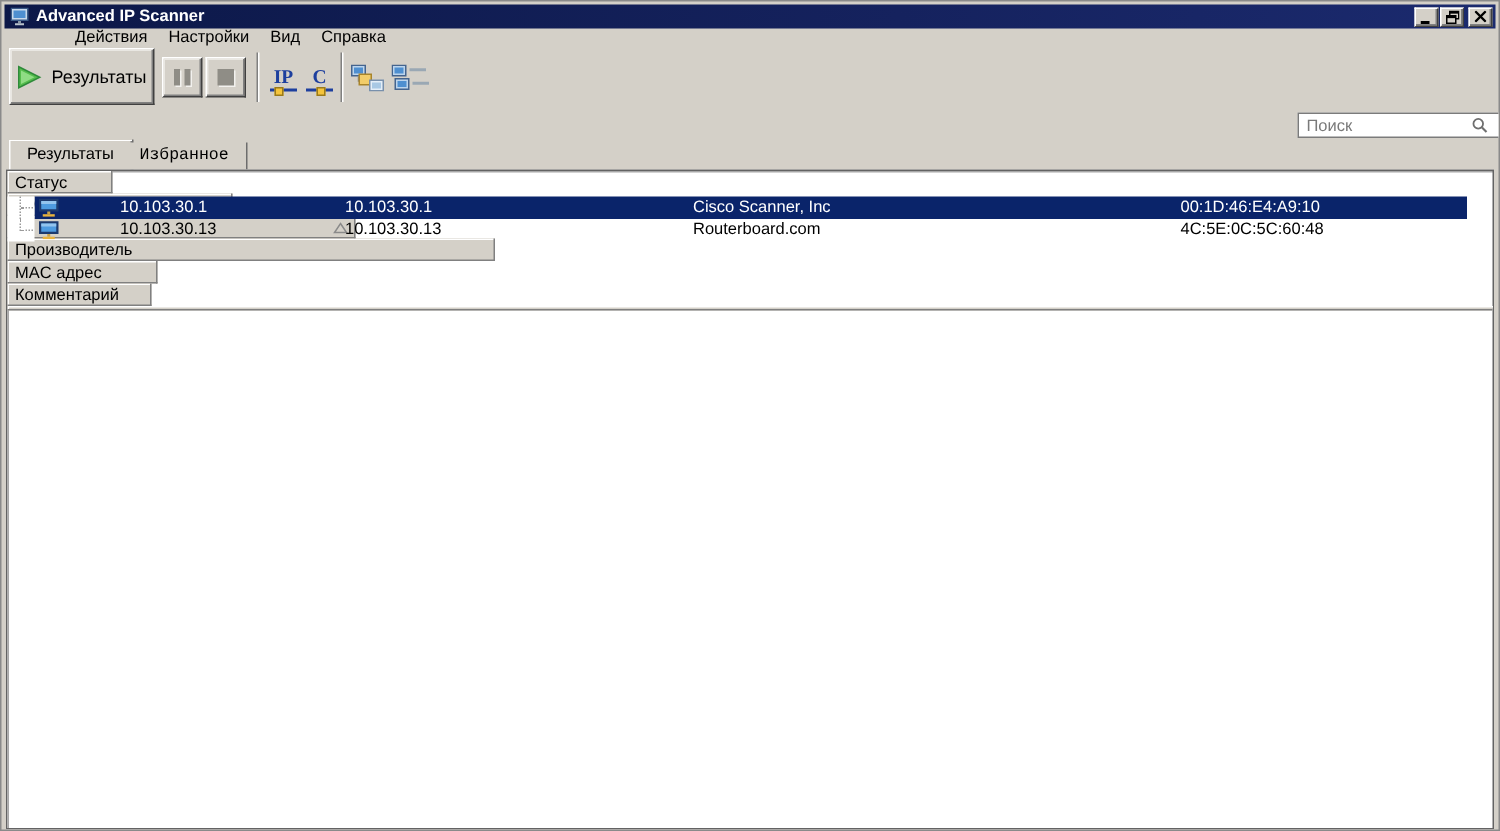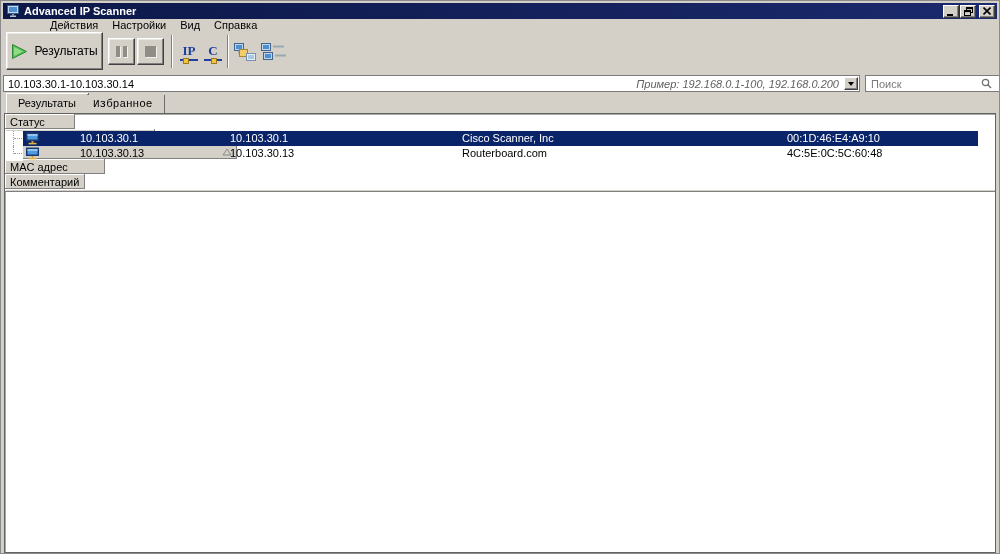--- a/index.html
+++ b/index.html
@@ -84,21 +84,21 @@
                  background: #ffffff; border: 1px solid #636363;
                  box-shadow: inset 1px 1px 0 #a8a8a8; }
   .thead { display: flex; height: 17px; flex-direction: column; }
   .th { background: #d4d0c8; font-size: 11px; color: #000; padding: 2px 0 0 5px;
         border-right: 1px solid #808080; border-bottom: 1px solid #808080;
         box-shadow: inset 1px 1px 0 #ffffff; white-space: nowrap; overflow: hidden;
         position: relative; flex: none; }
   .th.fill { flex: 1; border-right: none; }
   .sort-arrow { position: absolute; right: 4px; top: 4px; }
   .c-status { width: 70px; } .c-name { width: 150px; } .c-ip { width: 232px; }
-  .c-man { width: 325px; } .c-mac { width: 100px; } .c-comment { width: 80px; }
+  .c-man { width: 325px; } .c-mac { width: 100px; } .c-comment { width: 96px; }
 
   .row { display: flex; height: 15px; font-size: 11px; color: #000; position: relative; }
   .cell { flex: none; padding: 1px 0 0 5px; white-space: nowrap; overflow: hidden; }
   .branch { width: 18px; flex: none; position: relative; background: #ffffff; }
   .tree-v { position: absolute; left: 8px; top: 0; bottom: 0; border-left: 1px dotted #9a9a9a; }
   .tree-h { position: absolute; left: 9px; top: 7px; width: 8px; border-top: 1px dotted #9a9a9a; }
   .row:last-child .tree-v { bottom: 7px; }
   .rowsel { display: flex; flex: none; width: 955px; }
   .row.selected .rowsel { background: #0a246a; color: #ffffff; }
   .statrest { width: 52px; flex: none; display: flex; align-items: center; padding-left: 2px; }
@@ -196,27 +196,20 @@
         <rect x="2" y="2" width="6" height="4" fill="#4e8fd0"></rect>
         <rect x="12" y="2.5" width="11" height="2" fill="#9aa8b4"></rect>
         <rect x="2.5" y="9.5" width="9" height="7" fill="#bcd4ec" stroke="#44648e"></rect>
         <rect x="4" y="11" width="6" height="4" fill="#4e8fd0"></rect>
         <rect x="14" y="11.5" width="11" height="2" fill="#9aa8b4"></rect>
       </svg>
     </div>
   </div>
 
   <div class="address-row">
-    <div class="field addr">
-      <span class="addr-value">10.103.30.1-10.103.30.14</span>
-      <span class="addr-hint">Пример: 192.168.0.1-100, 192.168.0.200</span>
-      <div class="drop-btn">
-          <span class="caret"></span>
-        </div>
-    </div>
     <div class="field search">
       <span class="search-placeholder">Поиск</span>
       <svg class="search-glass" width="11" height="11" viewBox="0 0 11 11">
         <circle cx="4.5" cy="4.5" r="3.2" fill="none" stroke="#6f6f6f" stroke-width="1.2"></circle>
         <line x1="7" y1="7" x2="10" y2="10" stroke="#6f6f6f" stroke-width="1.4"></line>
       </svg>
       <div class="drop-btn">
           <span class="caret"></span>
         </div>
     </div>
@@ -230,20 +223,21 @@
   <div class="table-panel">
     <div class="thead">
       <div class="th c-status">Статус</div>
       <div class="th c-name">Имя</div>
       <div class="th c-ip">
         <span>IP</span>
         <svg class="sort-arrow" width="10" height="8" viewBox="0 0 10 8">
           <polygon points="5,1 9,7 1,7" fill="#d4d0c8" stroke="#8a8a8a"></polygon>
         </svg>
       </div>
+      <div class="th c-man">Производитель</div>
       <div class="th c-mac">MAC адрес</div>
       <div class="th c-comment">Комментарий</div>
       <div class="th fill"></div>
     </div>
     <div class="tbody">
   <div class="row selected">
     <div class="branch">
       <span class="tree-v"></span>
       <span class="tree-h"></span>
     </div>

